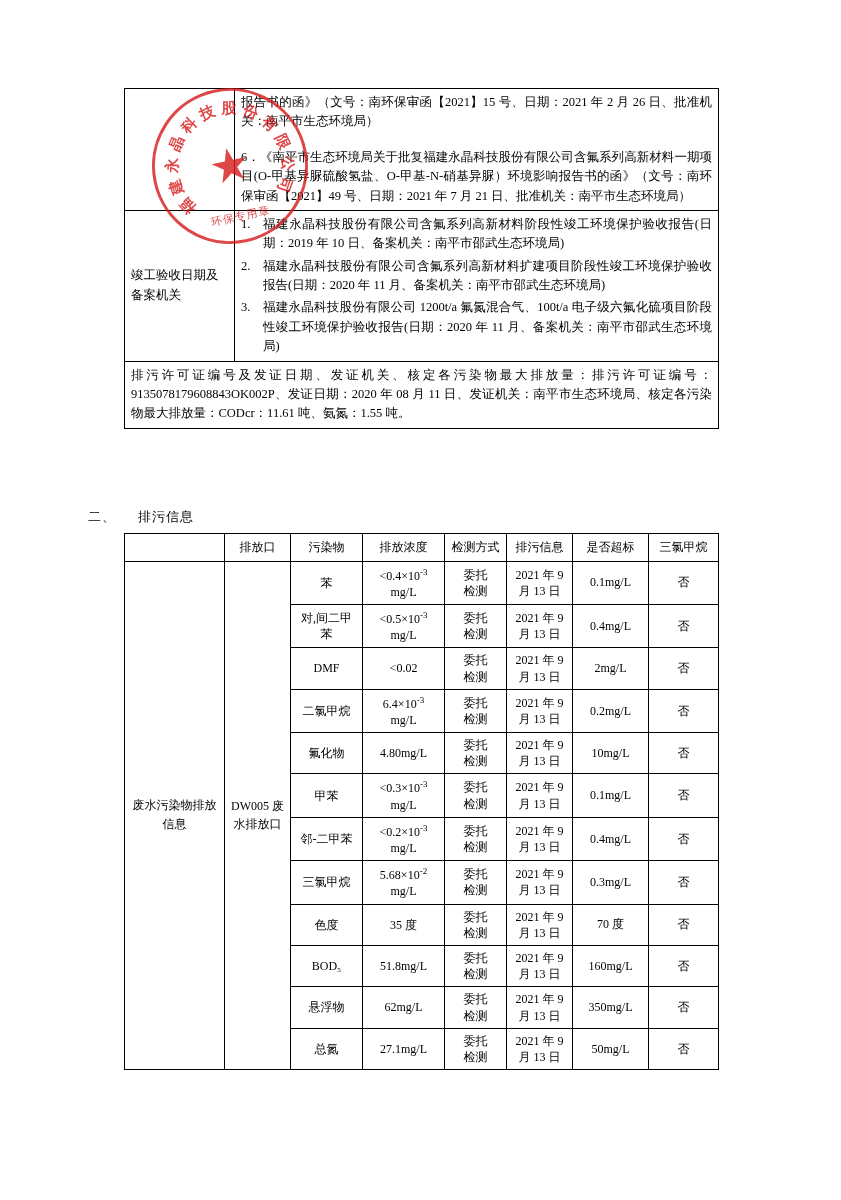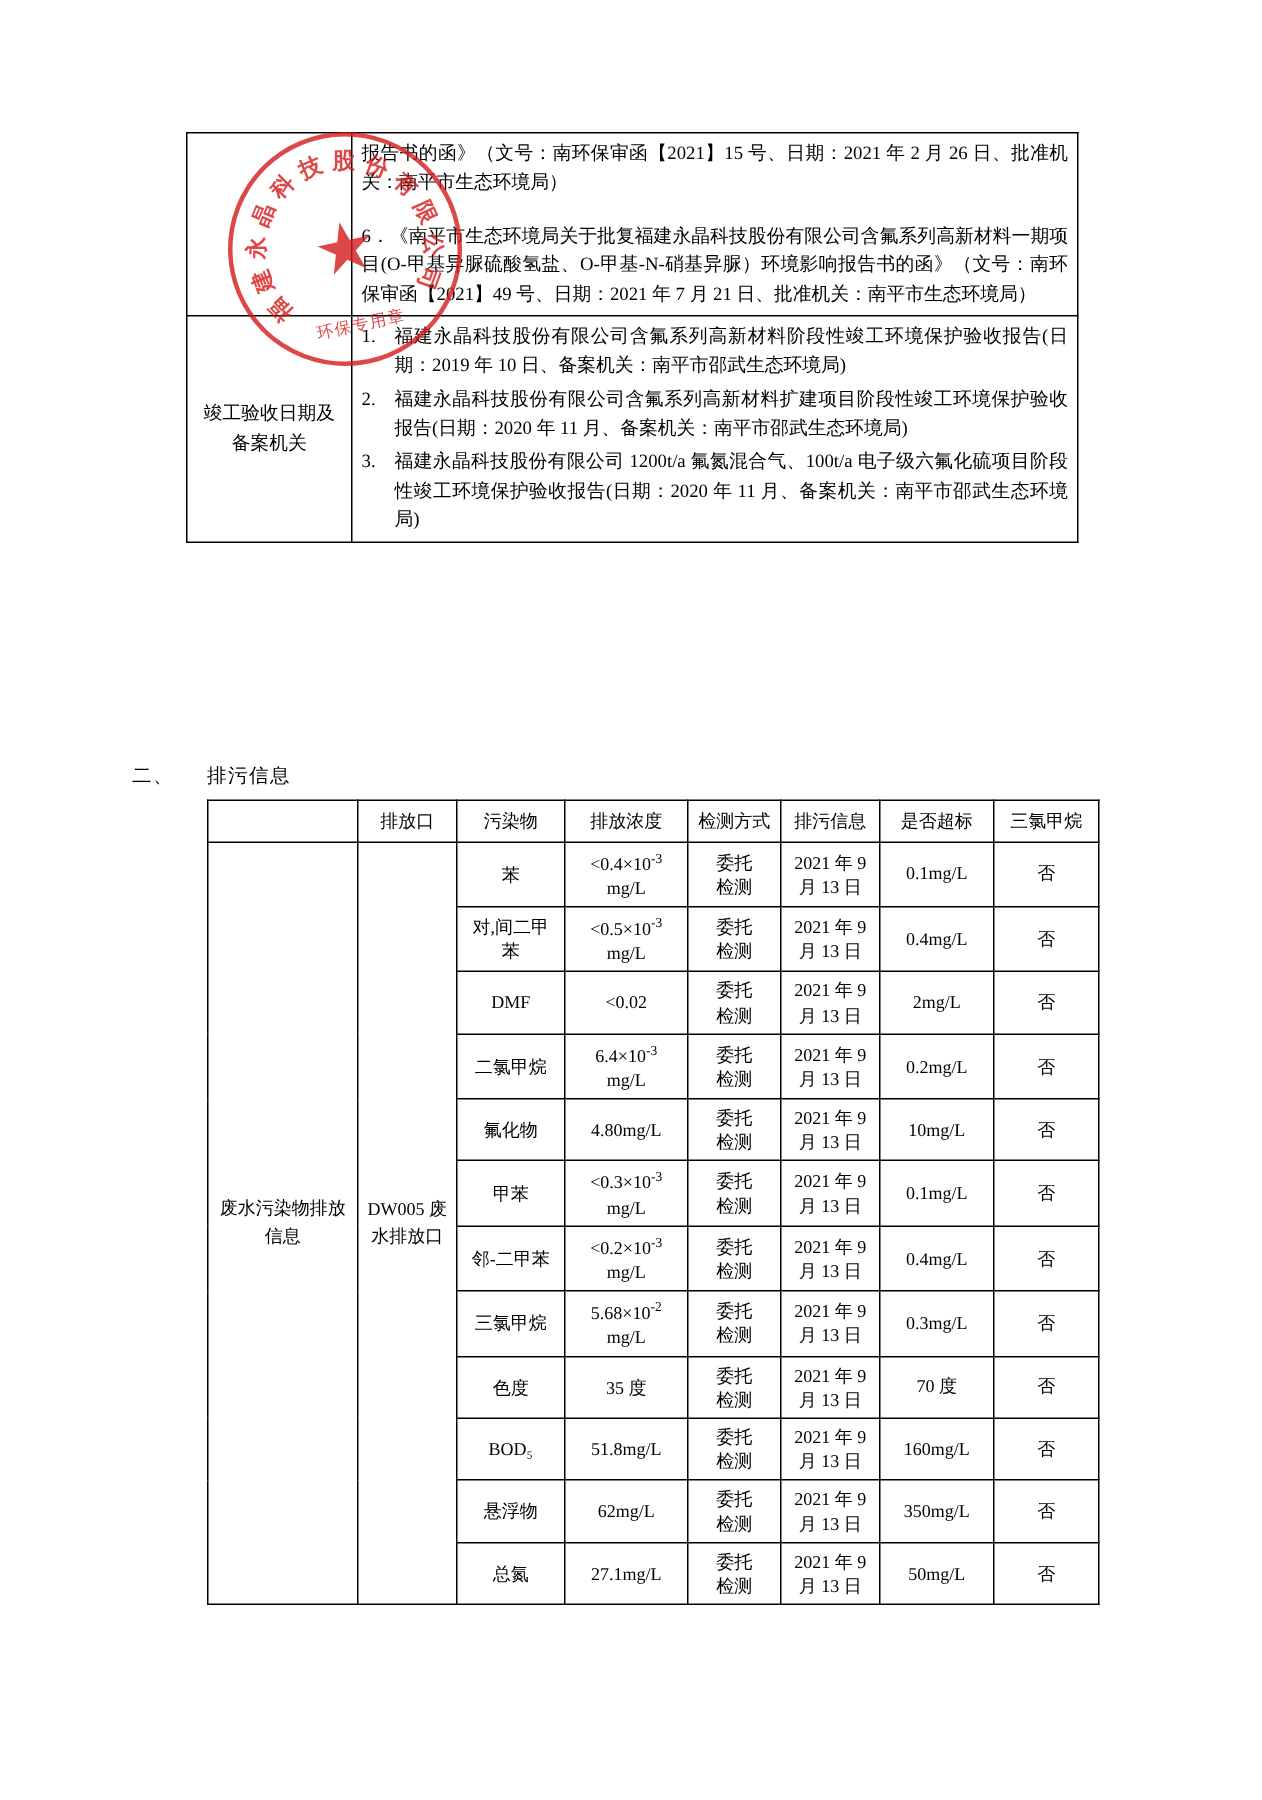--- a/index.html
+++ b/index.html
@@ -90,27 +90,27 @@
     border: 1px solid #000;
     padding: 4px 6px;
     vertical-align: middle;
   }
   .tbl-top {
     left: 124px;
     top: 88px;
     width: 594px;
   }
   .tbl-bottom {
-    left: 138px;
+    left: 124px;
     top: 533px;
     width: 594px;
     font-size: 12px;
   }
   .cell-label {
-    text-align: center;
+    text-align: left;
     vertical-align: middle;
   }
   .cell-body {
     text-align: justify;
     vertical-align: top;
   }
   .para {
     margin: 0;
     text-indent: 0;
   }
@@ -209,20 +209,25 @@
               <span class="num">2.</span>
               <span>福建永晶科技股份有限公司含氟系列高新材料扩建项目阶段性竣工环境保护验收报告(日期：2020 年 11 月、备案机关：南平市邵武生态环境局)</span>
             </li>
             <li>
               <span class="num">3.</span>
               <span>福建永晶科技股份有限公司 1200t/a 氟氮混合气、100t/a 电子级六氟化硫项目阶段性竣工环境保护验收报告(日期：2020 年 11 月、备案机关：南平市邵武生态环境局)</span>
             </li>
           </ol>
         </td>
       </tr>
+      <tr>
+        <td class="cell-body" colspan="2">
+          <p class="para">排污许可证编号及发证日期、发证机关、核定各污染物最大排放量：排污许可证编号：9135078179608843OK002P、发证日期：2020 年 08 月 11 日、发证机关：南平市生态环境局、核定各污染物最大排放量：CODcr：11.61 吨、氨氮：1.55 吨。</p>
+        </td>
+      </tr>
     </tbody>
   </table>
 
   <div class="section-head">
     <span class="sec-no">二、</span><span>排污信息</span>
   </div>
 
   <table class="doc-table tbl-bottom">
     <colgroup>
       <col style="width:100px">

